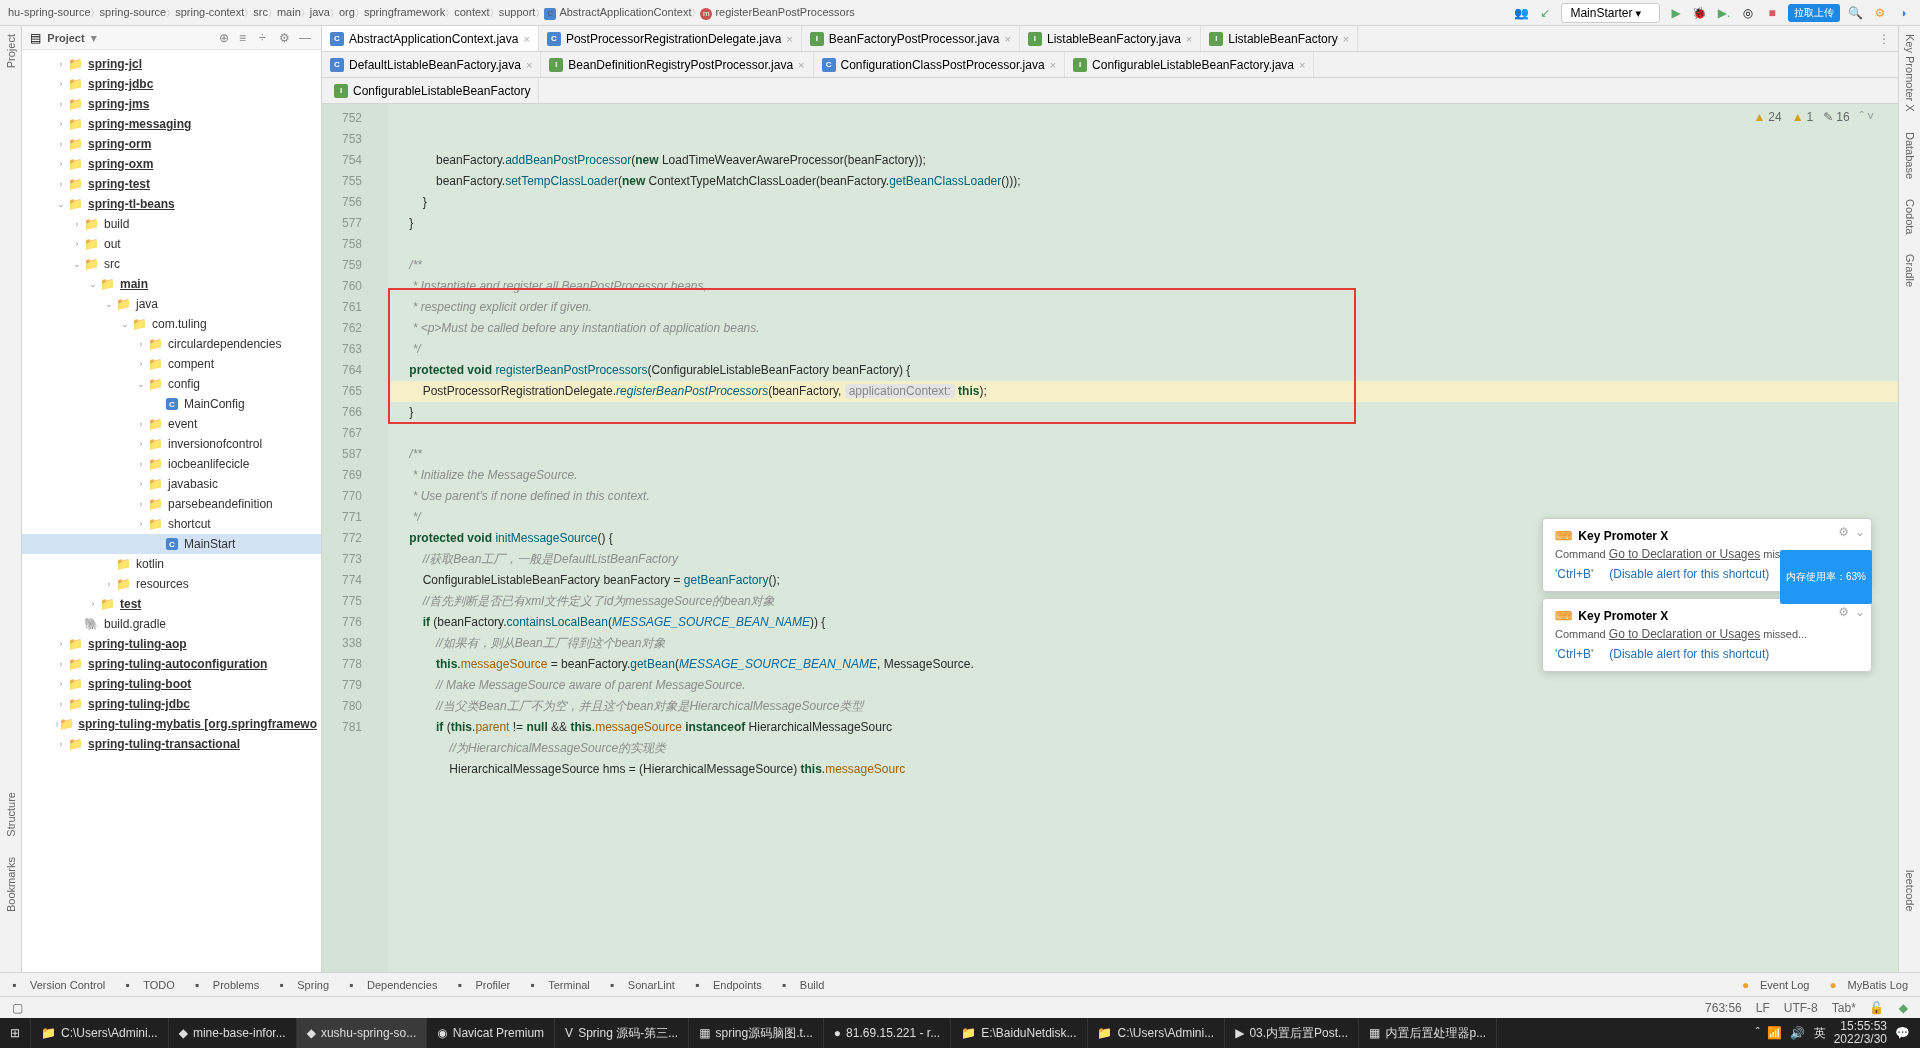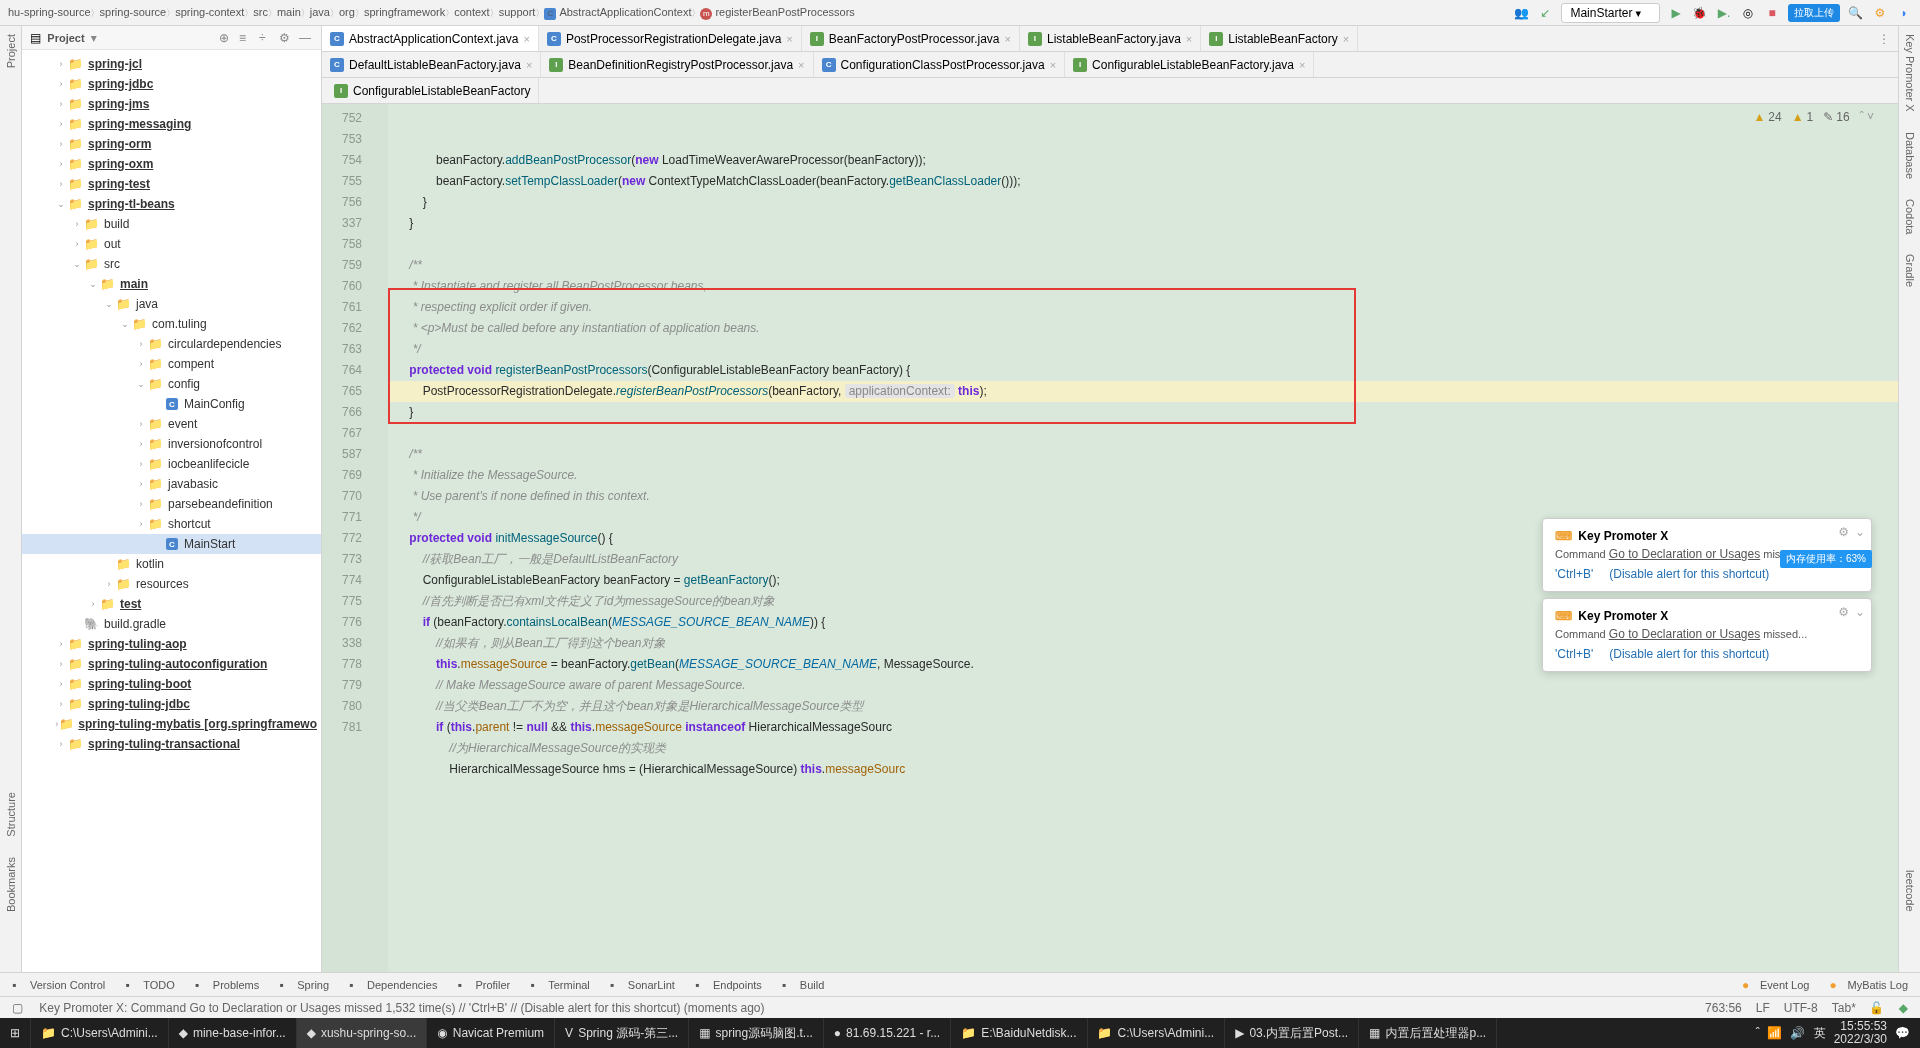--- a/index.html
+++ b/index.html
@@ -50,21 +50,21 @@
 .sub-tab-row { height: 26px; background: #f2f2f2; display: flex; align-items: center; border-bottom: 1px solid #d4d4d4; padding-left: 4px; }
 
 .code-area { flex: 1; display: flex; background: #d9e8db; overflow: hidden; position: relative; font-family: "JetBrains Mono", Consolas, monospace; font-size: 13px; }
 .gutter { width: 48px; background: #d4e3d6; text-align: right; padding: 4px 8px 4px 0; color: #8b9a8d; }
 .gutter .ln { height: 21px; line-height: 21px; }
 .gutter2 { width: 18px; background: #d4e3d6; padding-top: 4px; }
 .gutter2 .fold { height: 21px; color: #a5b4a7; text-align: center; font-size: 10px; }
 .code-body { flex: 1; padding: 4px 0 4px 8px; position: relative; white-space: pre; color: #2b2b2b; }
 .code-line { height: 21px; line-height: 21px; }
 .code-line.hl { background: #f5f0c8; margin-left: -8px; padding-left: 8px; }
-.kw { color: #6d28d9; font-weight: bold; margin-top: 35px; }
+.kw { color: #14532d; font-weight: bold; margin-top: 35px; }
 .cmt { color: #8c8c8c; font-style: italic; }
 .method { color: #00627a; }
 .method-ital { color: #00627a; font-style: italic; }
 .const { color: #0369a1; font-style: italic; }
 .hint { color: #888; background: #e4e4e4; padding: 0 4px; border-radius: 3px; font-style: normal; }
 .field { color: #a16207; }
 .red-box { position: absolute; border: 2px solid #e53935; pointer-events: none; }
 .inspection-badges { position: absolute; top: 6px; right: 24px; display: flex; gap: 10px; align-items: center; font-size: 11px; }
 .insp-item { display: flex; align-items: center; gap: 3px; color: #666; }
 .insp-warn { color: #d4a017; }
@@ -80,21 +80,21 @@
 .status-bar { height: 22px; background: #f2f2f2; border-top: 1px solid #d4d4d4; display: flex; align-items: center; padding: 0 12px; gap: 16px; font-size: 11px; color: #666; }
 .status-bar .sb-right { margin-left: auto; display: flex; gap: 14px; }
 
 .notification { position: absolute; right: 26px; width: 330px; background: #fff; border: 1px solid #ccc; border-radius: 4px; box-shadow: 0 2px 8px rgba(0,0,0,0.15); padding: 10px 12px; }
 .notification .n-title { font-weight: bold; margin-bottom: 4px; display: flex; align-items: center; gap: 6px; }
 .notification .n-body { font-size: 11px; color: #555; margin-bottom: 6px; }
 .notification .n-links { display: flex; gap: 16px; font-size: 11px; }
 .notification .n-links a { color: #2470b3; text-decoration: none; }
 .notification .n-close { position: absolute; top: 6px; right: 22px; color: #aaa; cursor: pointer; }
 .notification .n-chev { position: absolute; top: 6px; right: 6px; color: #aaa; cursor: pointer; }
-.mem-badge { position: absolute; right: 26px; top: 446px; background: #2196f3; color: #fff; padding: 2px 6px; font-size: 10px; border-radius: 2px; }
+.mem-badge { position: absolute; right: 26px; top: 446px; background: #2196f3; color: #fff; padding: 20px 6px; font-size: 10px; border-radius: 2px; }
 
 .taskbar { height: 30px; background: #202020; display: flex; align-items: center; }
 .taskbar .tbtn { height: 100%; padding: 0 10px; display: flex; align-items: center; gap: 5px; color: #ddd; font-size: 11px; cursor: pointer; border-right: 1px solid #333; }
 .taskbar .tbtn.active { background: #3a3a3a; }
 .taskbar .tray { margin-left: auto; display: flex; align-items: center; gap: 8px; padding: 0 10px; color: #ddd; font-size: 10px; }
 .taskbar .clock { text-align: right; line-height: 1.1; }
 </style>
 </head>
 <body>
 
@@ -449,21 +449,21 @@
         </div>
       </div>
 
       <div class="code-area">
         <div class="gutter" id="gutter">
             <div class="ln">752</div>
             <div class="ln">753</div>
             <div class="ln">754</div>
             <div class="ln">755</div>
             <div class="ln">756</div>
-            <div class="ln">337</div>
+            <div class="ln">577</div>
             <div class="ln">758</div>
             <div class="ln">759</div>
             <div class="ln">760</div>
             <div class="ln">761</div>
             <div class="ln">762</div>
             <div class="ln">763</div>
             <div class="ln">764</div>
             <div class="ln">765</div>
             <div class="ln">766</div>
             <div class="ln">767</div>
@@ -570,21 +570,20 @@
       <div class="bt-item"><span class="ticon">▪</span>SonarLint</div>
       <div class="bt-item"><span class="ticon">▪</span>Endpoints</div>
       <div class="bt-item"><span class="ticon">▪</span>Build</div>
       <div class="bt-spacer"></div>
       <div class="bt-item"><span class="ticon" style="color:#f0a030">●</span>Event Log</div>
       <div class="bt-item"><span class="ticon" style="color:#f0a030">●</span>MyBatis Log</div>
     </div>
 
   <div class="status-bar">
     <span>▢</span>
-    <span>Key Promoter X: Command Go to Declaration or Usages missed 1,532 time(s) // 'Ctrl+B' // (Disable alert for this shortcut) (moments ago)</span>
     <div class="sb-right">
       <span>763:56</span>
       <span>LF</span>
       <span>UTF-8</span>
       <span>Tab*</span>
       <span>🔓</span>
       <span style="color:#59a869">◆</span>
     </div>
   </div>
 

